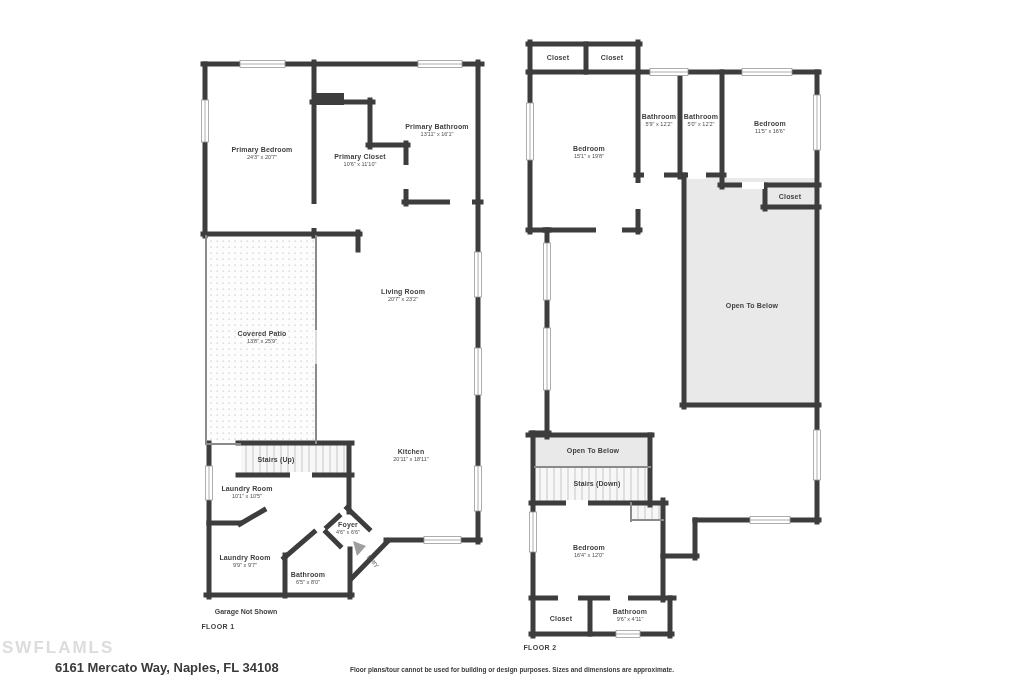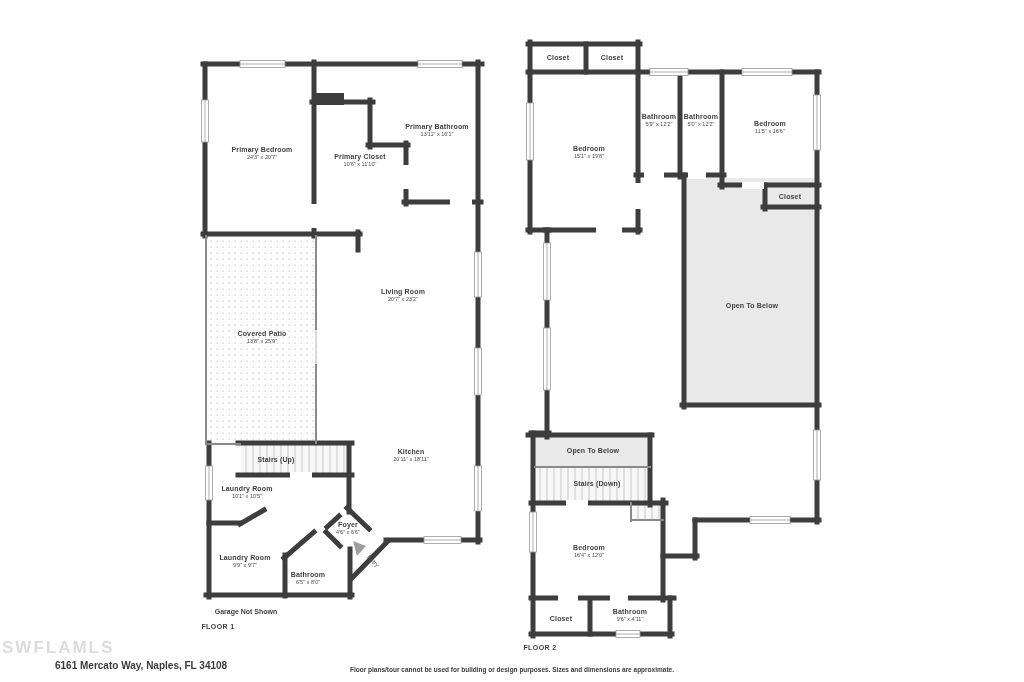--- a/index.html
+++ b/index.html
@@ -14,21 +14,21 @@
   .winl{stroke:#9a9a9a;stroke-width:0.8;}
   .gap{fill:#ffffff;}
   .notch{fill:#3d3d3d;}
   
   .lbl{position:absolute;transform:translate(-50%,-50%);text-align:center;white-space:nowrap;}
   .rn{font-size:7px;font-weight:bold;letter-spacing:.15px;color:#3f3f3f;}
   .rd{font-size:5.5px;color:#4d4d4d;margin-top:1px;}
   .floor-name{font-size:7px;font-weight:bold;letter-spacing:.4px;}
   .note{font-size:7px;font-weight:bold;}
   .entry{font-size:6px;color:#555;transform:translate(-50%,-50%) rotate(45deg);}
-  .address{position:absolute;left:55px;top:660px;font-size:10px;font-weight:bold;color:#3a3a3a;}
+  .address{position:absolute;left:55px;top:660px;font-size:13px;font-weight:bold;color:#3a3a3a;}
   .watermark{position:absolute;left:2px;top:638px;font-size:17px;font-weight:600;
              letter-spacing:2px;color:#dcdcdc;}
   .disclaimer{position:absolute;left:0;right:0;top:666px;text-align:center;
               font-size:6.5px;font-weight:bold;color:#3a3a3a;}
 </style>
 </head>
 <body>
 
 <div class="stage">
 

